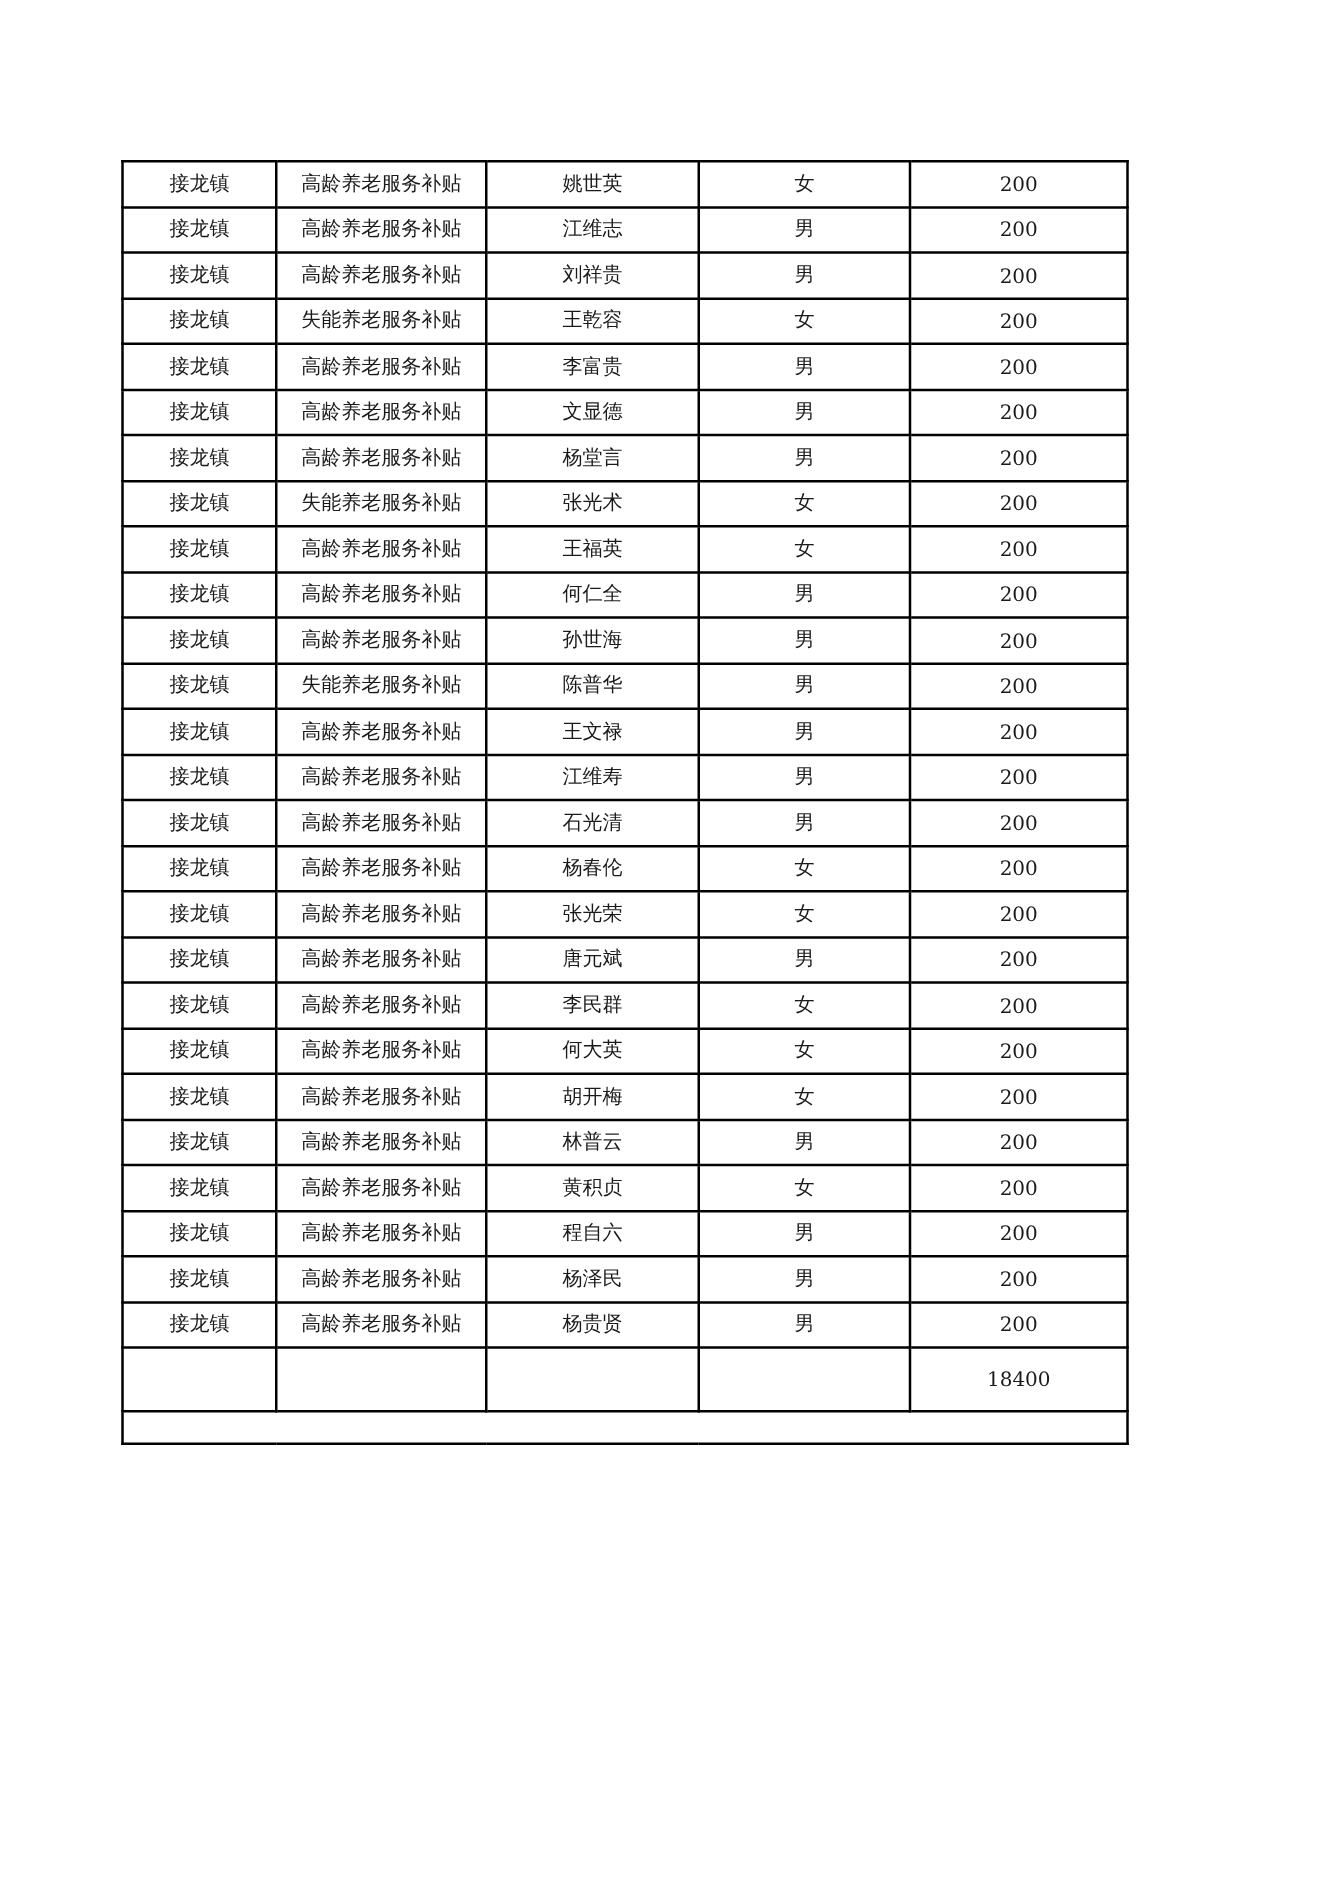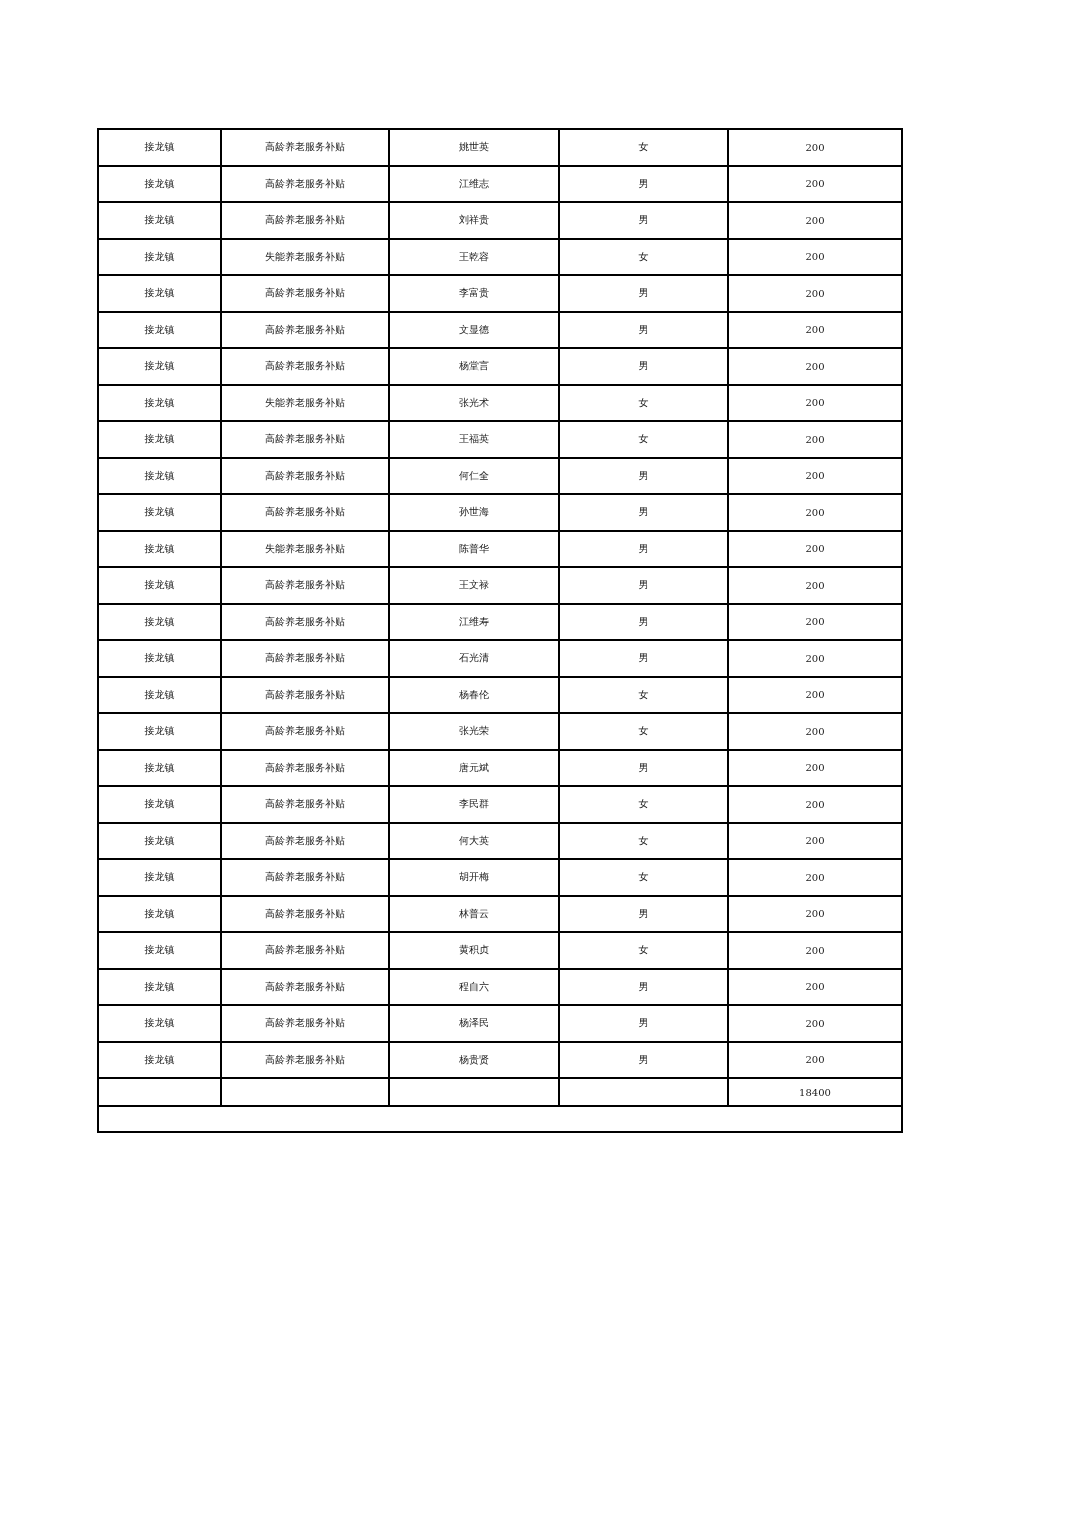--- a/index.html
+++ b/index.html
@@ -22,33 +22,33 @@
     height: 1520px;
     background: #ffffff;
   }
   table.subsidy-table {
     position: absolute;
     left: 97px;
     top: 128px;
     border-collapse: collapse;
     table-layout: fixed;
     width: 804px;
-    font-size: 10px;
+    font-size: 16px;
   }
   table.subsidy-table td {
     border: 2px solid #000000;
     text-align: center;
     vertical-align: middle;
     padding: 0;
     overflow: hidden;
     white-space: nowrap;
     color: #1a1a1a;
   }
   table.subsidy-table tr.data-row { height: 36.5px; }
-  table.subsidy-table tr.total-row { height: 28px; }
+  table.subsidy-table tr.total-row { height: 51px; }
   table.subsidy-table tr.footer-row { height: 26px; }
   .col-town { width: 123px; }
   .col-type { width: 168px; }
   .col-name { width: 170px; }
   .col-gender { width: 169px; }
   .col-amount { width: 174px; }
 </style>
 </head>
 <body>
 

